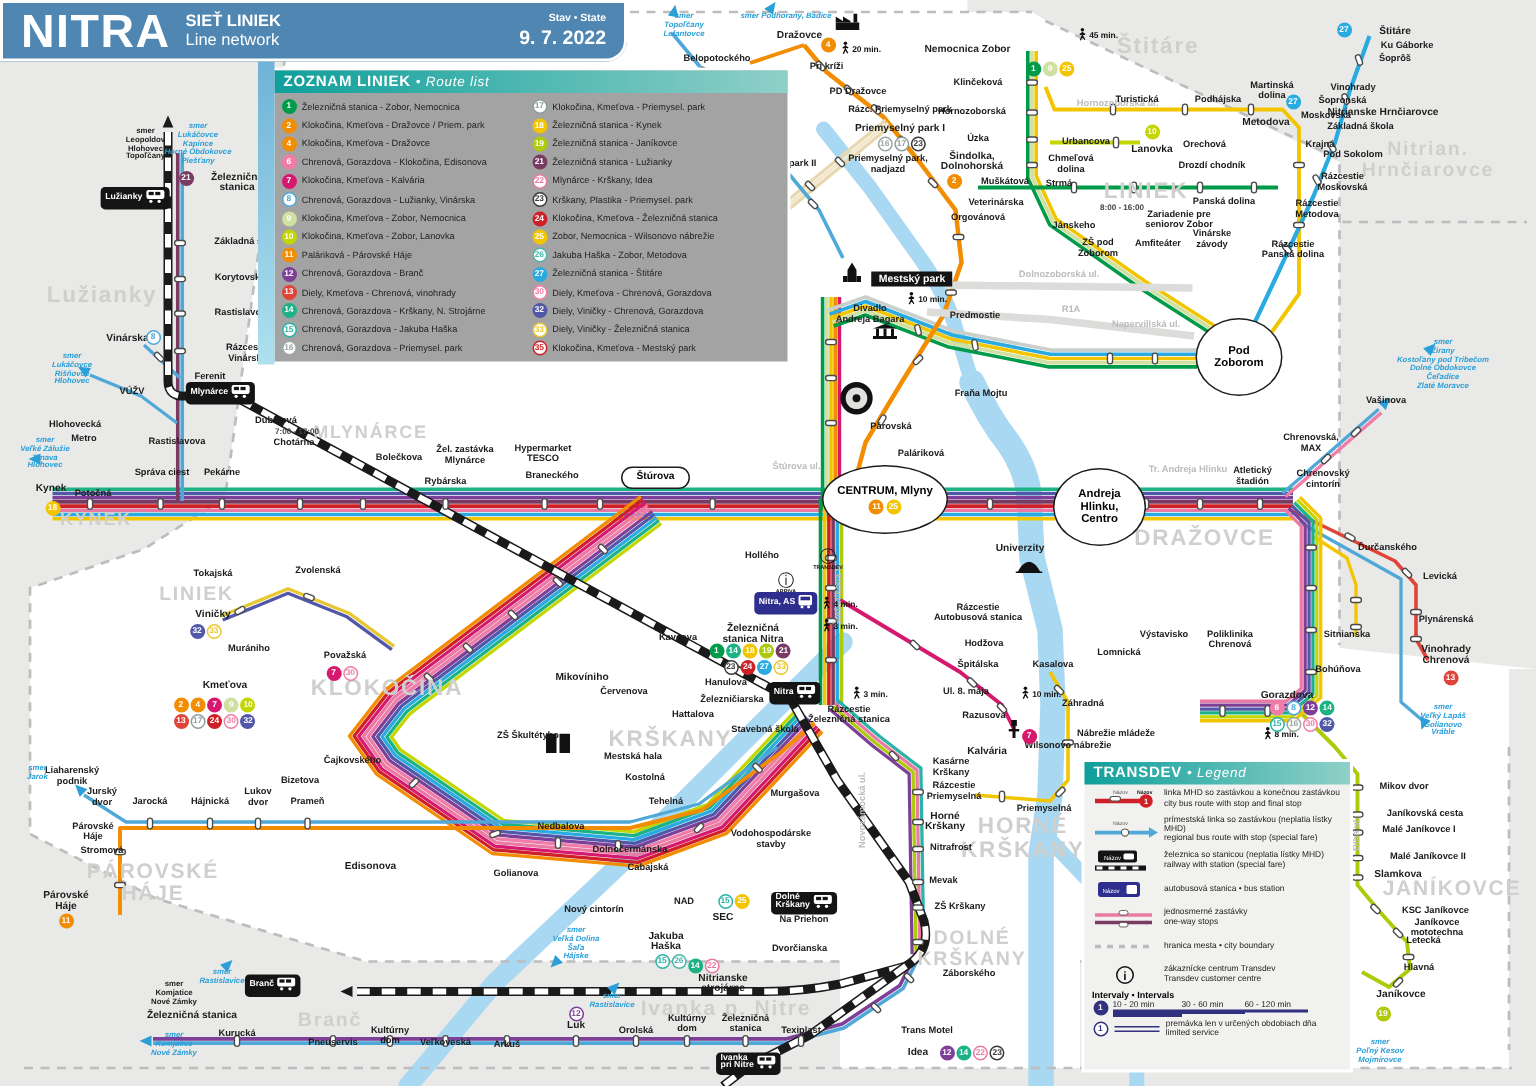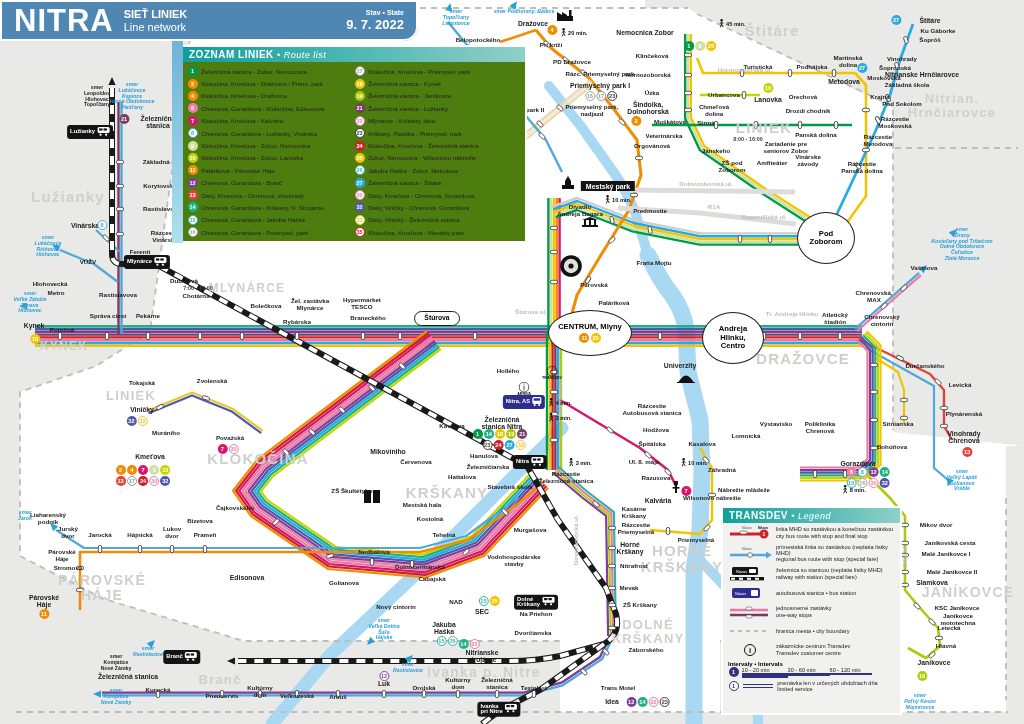--- a/index.html
+++ b/index.html
@@ -15,21 +15,21 @@
   #header .h-sub{display:flex;flex-direction:column;line-height:1.15;}
   #header .h-sub .sk{font-size:11px;font-weight:800;}
   #header .h-sub .en{font-size:11px;font-weight:400;}
   #header .h-state{margin-left:auto;margin-right:14px;text-align:right;line-height:1.2;}
   #header .h-state .lab{font-size:7px;font-weight:600;}
   #header .h-state .date{font-size:13px;font-weight:800;}
   #teal-strip{position:absolute;left:172px;top:41px;width:11px;height:202px;z-index:39;
           background:linear-gradient(180deg,#6fb3d8,#aee0ee);}
 
   
-  .panel{position:absolute;background:#4d7c0f;z-index:30;box-shadow:0 0 0 2px #ffffff;}
+  .panel{position:absolute;background:#a3a3a3;z-index:30;box-shadow:0 0 0 2px #ffffff;}
   .panel-head{background:linear-gradient(90deg,#0f9f9b,#8fd0c8);color:#fff;
               padding:2px 6px;font-size:10px;font-weight:800;letter-spacing:.5px;}
   .panel-head .sub{font-weight:400;font-style:italic;font-size:9px;}
   #route-panel{left:183px;top:47px;width:342px;height:194px;}
   #route-cols{display:flex;padding:3px 4px;}
   .rl-col{width:50%;}
   .rl-row{display:flex;align-items:center;gap:3px;height:12.4px;}
   .rl-name{font-size:6.1px;color:#222;white-space:nowrap;}
   #legend-panel{left:723px;top:508px;width:177px;height:205px;background:#f1f1ef;}
   .lg-row{display:flex;align-items:center;gap:4px;padding:1.5px 5px;}

